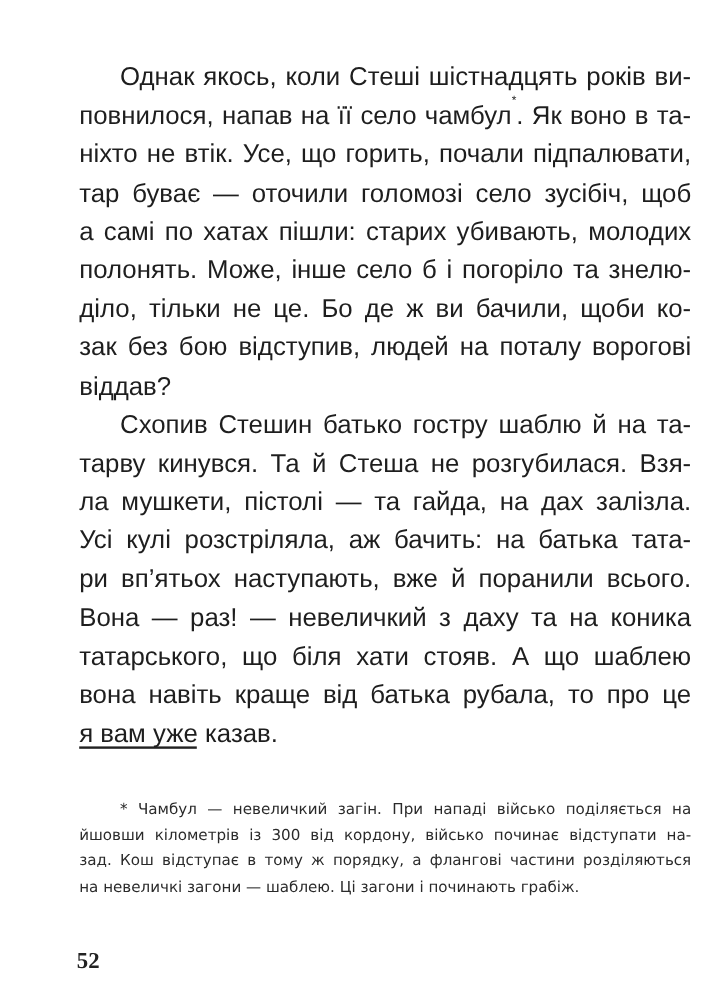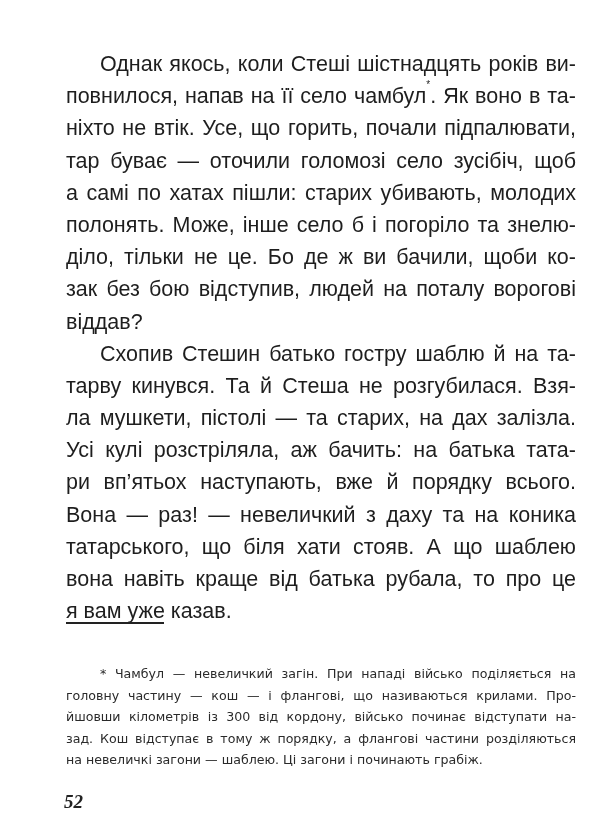--- a/index.html
+++ b/index.html
@@ -12,49 +12,48 @@
   .indent { padding-left:34px; }
   sup { font-size:10px; vertical-align:top; line-height:1; }
   .rule { position:absolute; left:66px; top:622px; width:98px; height:2px; background:#222; }
   .foot { position:absolute; left:66px; top:630px; width:510px; color:#2a2a2a;
           font-family:"DejaVu Sans", sans-serif; }
   .fline { font-size:12.6px; line-height:21.6px; height:21.6px; white-space:nowrap;
            text-align:justify; text-align-last:justify; font-weight:500; }
   .fline.last { text-align-last:left; }
   .findent { padding-left:34px;margin-top:33px; }
   .pagenum { position:absolute; left:64px; top:791px; font-family:"Liberation Serif", serif;
-             font-size:19px; font-weight:bold; color:#222;font-style:italic; }
+             font-size:19px; font-weight:bold; color:#222; }
 </style>
 </head>
 <body>
 
 <div class="page">
   <div class="line indent">Однак якось, коли Стеші шістнадцять років ви-</div>
   <div class="line"><span>повнилося, напав на її село чамбул</span><sup>*</sup><span>. Як воно в та-</span></div>
   <div class="line">ніхто не втік. Усе, що горить, почали підпалювати,</div>
   <div class="line">тар буває — оточили голомозі село зусібіч, щоб</div>
   <div class="line">а самі по хатах пішли: старих убивають, молодих</div>
   <div class="line">полонять. Може, інше село б і погоріло та знелю-</div>
   <div class="line">діло, тільки не це. Бо де ж ви бачили, щоби ко-</div>
   <div class="line">зак без бою відступив, людей на поталу ворогові</div>
   <div class="line last">віддав?</div>
   <div class="line indent">Схопив Стешин батько гостру шаблю й на та-</div>
   <div class="line">тарву кинувся. Та й Стеша не розгубилася. Взя-</div>
-  <div class="line">ла мушкети, пістолі — та старих, на дах залізла.</div>
+  <div class="line">ла мушкети, пістолі — та гайда, на дах залізла.</div>
   <div class="line">Усі кулі розстріляла, аж бачить: на батька тата-</div>
-  <div class="line">ри вп’ятьох наступають, вже й порядку всього.</div>
+  <div class="line">ри вп’ятьох наступають, вже й поранили всього.</div>
   <div class="line">Вона — раз! — невеличкий з даху та на коника</div>
   <div class="line">татарського, що біля хати стояв. А що шаблею</div>
   <div class="line">вона навіть краще від батька рубала, то про це</div>
   <div class="line last">я вам уже казав.</div>
 </div>
 
 <div class="rule"></div>
 
 <div class="foot">
   <div class="fline findent">* Чамбул — невеличкий загін. При нападі військо поділяється на</div>
-  <div class="fline">головну частину — кош — і флангові, що називаються крилами. Про-</div>
   <div class="fline">йшовши кілометрів із 300 від кордону, військо починає відступати на-</div>
   <div class="fline">зад. Кош відступає в тому ж порядку, а флангові частини розділяються</div>
   <div class="fline last">на невеличкі загони — шаблею. Ці загони і починають грабіж.</div>
 </div>
 
 <div class="pagenum">52</div>
 
 </body></html>

